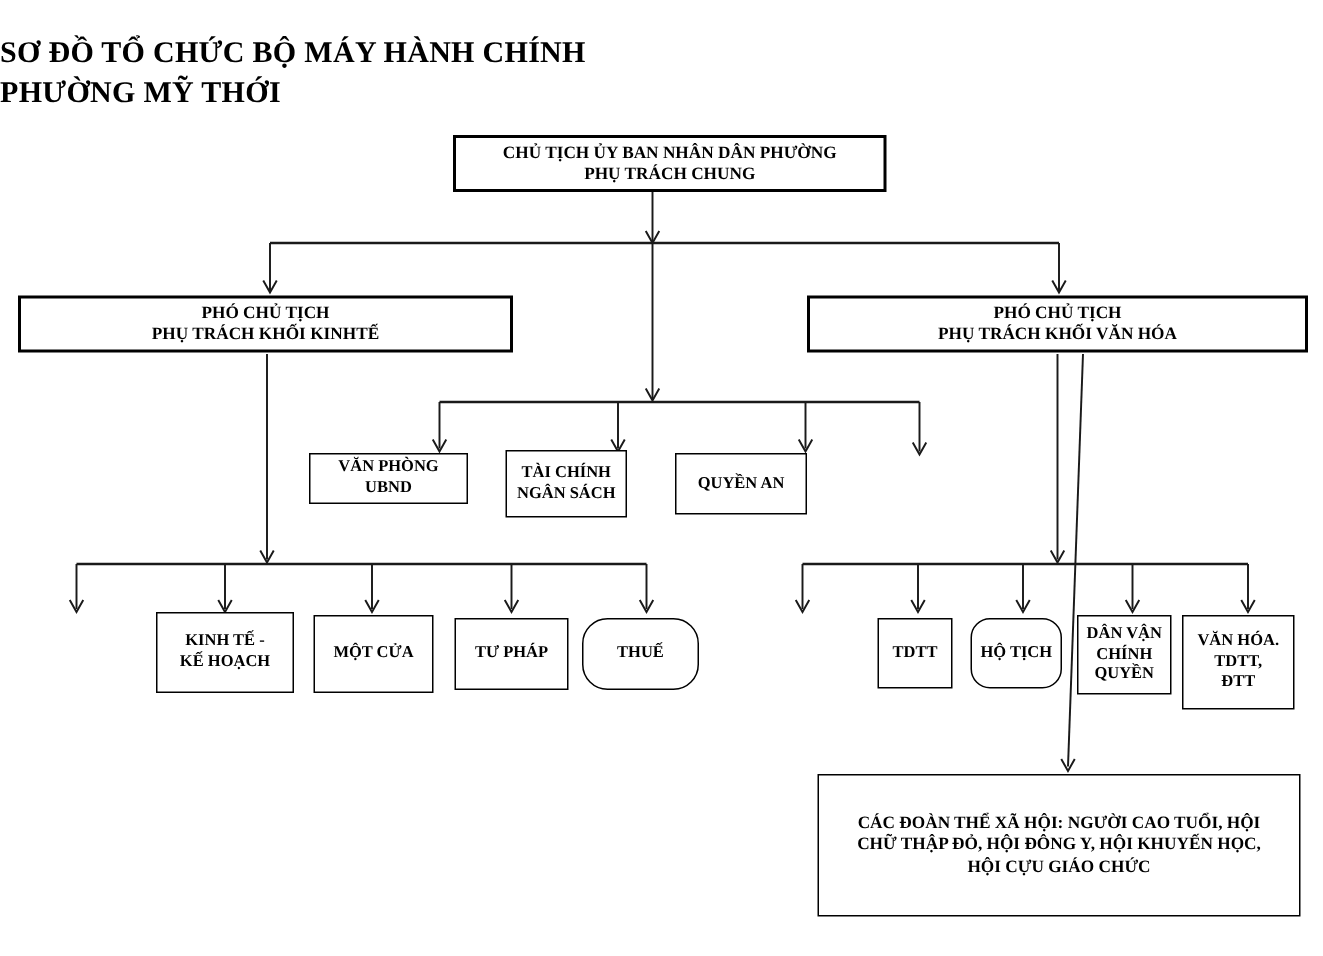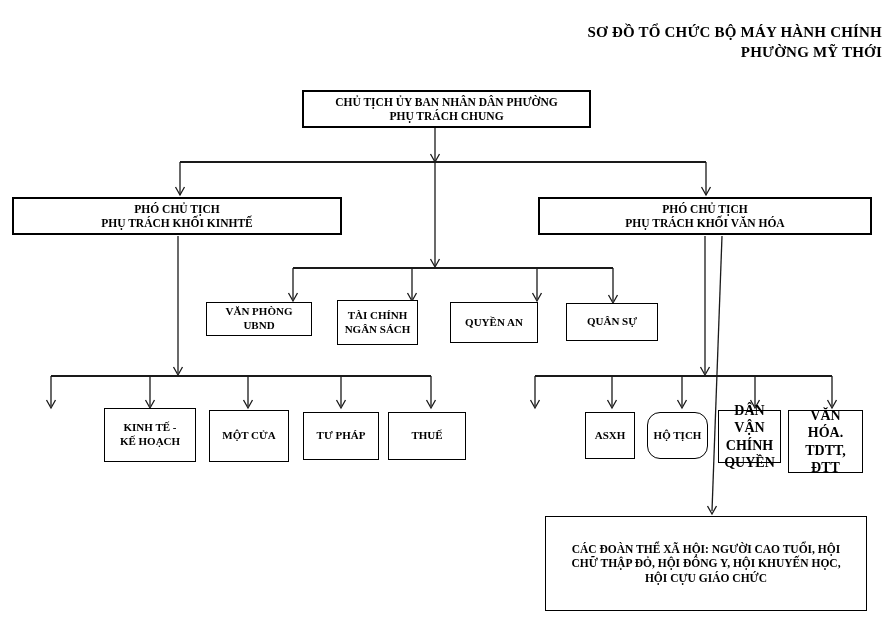--- a/index.html
+++ b/index.html
@@ -6,37 +6,37 @@
   .canvas{
     position:relative;
     width:882px;height:637px;
     background:#ffffff;
     font-family:"Liberation Serif", serif;
     color:#000;
     overflow:hidden;
   }
   .title{
     position:absolute;top:22px;left:0;width:882px;
-    text-align:right;font-weight:bold;font-size:15px;line-height:1.35;
+    text-align:left;font-weight:bold;font-size:20px;line-height:1.35;
     letter-spacing:.2px;
   }
   .box{
     position:absolute;
     box-sizing:border-box;
     border:1.5px solid #000;
     background:#fff;
     display:flex;align-items:center;justify-content:center;
     text-align:center;font-weight:bold;
     white-space:pre-line;
     font-size:11px;line-height:1.25;
     padding:1px 2px;
   }
   .box.thick{border-width:2px;font-size:11.5px;}
   .box.wide{font-size:11.5px;}
-  .box.small{font-size:14px;}
+  .box.small{font-size:11px;}
   svg.wires{position:absolute;left:0;top:0;pointer-events:none;}
 </style>
 </head>
 <body>
 
 <div class="canvas">
 
   <div class="title">
     <div>SƠ ĐỒ TỔ CHỨC BỘ MÁY HÀNH CHÍNH</div>
     <div>PHƯỜNG MỸ THỚI</div>
@@ -106,29 +106,28 @@
   <div class="box thick" style="left:12px;top:197px;width:330px;height:38px;">PHÓ CHỦ TỊCH
 PHỤ TRÁCH KHỐI KINHTẾ</div>
   <div class="box thick" style="left:538px;top:197px;width:334px;height:38px;">PHÓ CHỦ TỊCH
 PHỤ TRÁCH KHỐI VĂN HÓA</div>
 
   <div class="box" style="left:206px;top:302px;width:106px;height:34px;">VĂN PHÒNG
 UBND</div>
   <div class="box" style="left:337px;top:300px;width:81px;height:45px;">TÀI CHÍNH
 NGÂN SÁCH</div>
   <div class="box" style="left:450px;top:302px;width:88px;height:41px;">QUYỀN AN</div>
-  <div class="box" style="left:566px;top:303px;width:92px;height:38px;">QUÂN SỰ</div>
 
   <div class="box" style="left:104px;top:408px;width:92px;height:54px;">KINH TẾ -
 KẾ HOẠCH</div>
   <div class="box" style="left:209px;top:410px;width:80px;height:52px;">MỘT CỬA</div>
   <div class="box" style="left:303px;top:412px;width:76px;height:48px;text-align:center;">TƯ PHÁP</div>
-  <div class="box" style="left:388px;top:412px;width:78px;height:48px;">THUẾ</div>
+  <div class="box" style="left:388px;top:412px;width:78px;height:48px;border-radius:17px;">THUẾ</div>
 
-  <div class="box" style="left:585px;top:412px;width:50px;height:47px;">ASXH</div>
+  <div class="box" style="left:585px;top:412px;width:50px;height:47px;">TDTT</div>
   <div class="box" style="left:647px;top:412px;width:61px;height:47px;border-radius:13px;">HỘ TỊCH</div>
   <div class="box small" style="left:718px;top:410px;width:63px;height:53px;">DÂN VẬN
 CHÍNH
 QUYỀN</div>
   <div class="box small" style="left:788px;top:410px;width:75px;height:63px;">VĂN HÓA.
 TDTT,
 ĐTT</div>
 
   <div class="box wide" style="left:545px;top:516px;width:322px;height:95px;">CÁC ĐOÀN THỂ XÃ HỘI: NGƯỜI CAO TUỔI, HỘI
 CHỮ THẬP ĐỎ, HỘI ĐÔNG Y, HỘI KHUYẾN HỌC,

